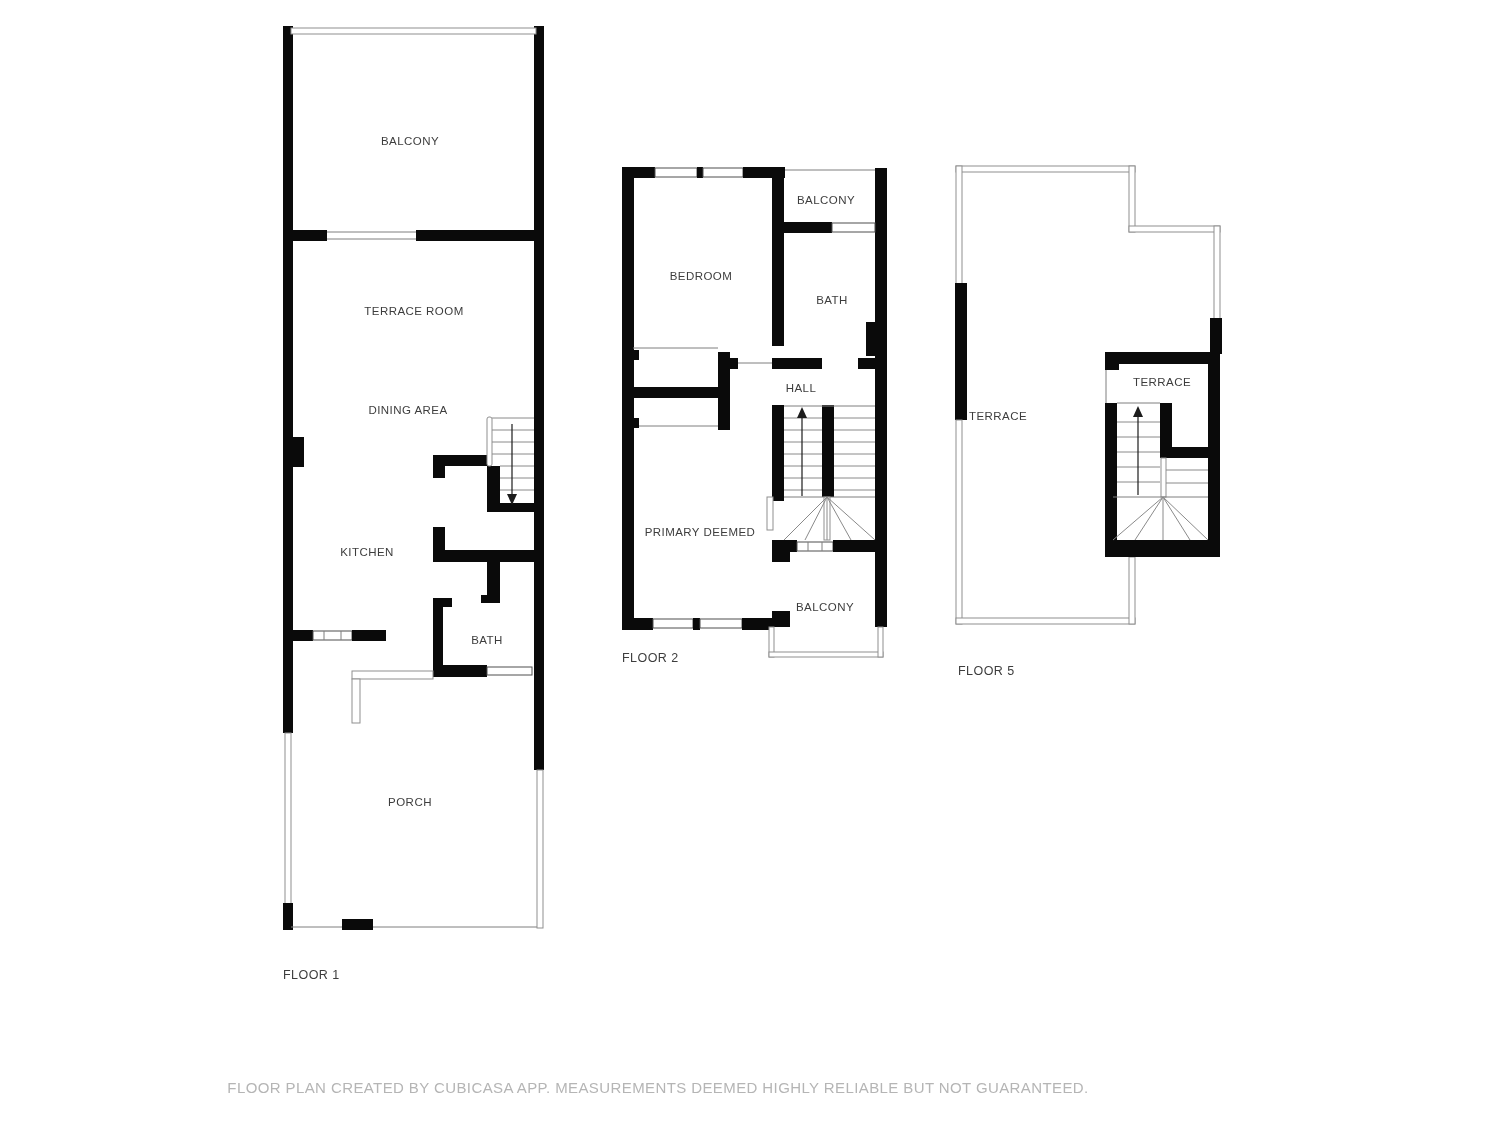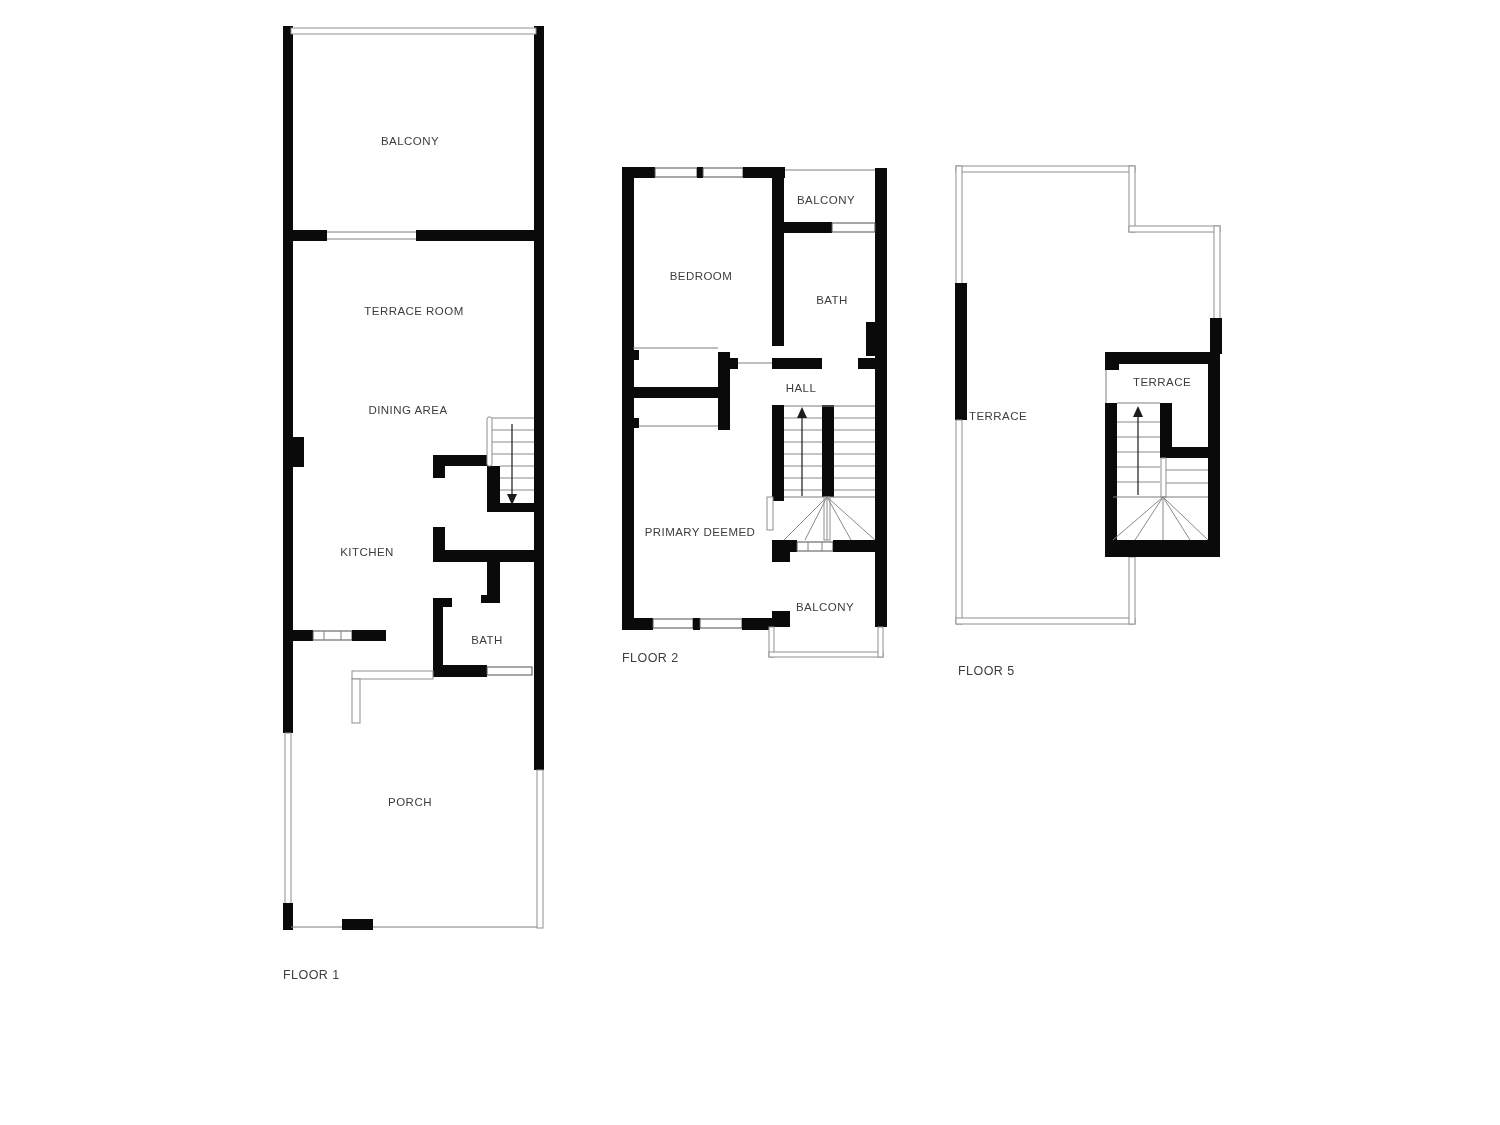--- a/index.html
+++ b/index.html
@@ -237,13 +237,14 @@
   <div class="room-label" style="left:832px;top:300px">BATH</div>
   <div class="room-label" style="left:801px;top:388px">HALL</div>
   <div class="room-label" style="left:700px;top:532px">PRIMARY DEEMED</div>
   <div class="room-label" style="left:825px;top:607px">BALCONY</div>
   <div class="floor-label" style="left:622px;top:658px">FLOOR 2</div>
 
   <div class="room-label" style="left:998px;top:416px">TERRACE</div>
   <div class="room-label" style="left:1162px;top:382px">TERRACE</div>
   <div class="floor-label" style="left:958px;top:671px">FLOOR 5</div>
 
+  <div class="disclaimer">FLOOR PLAN CREATED BY CUBICASA APP. MEASUREMENTS DEEMED HIGHLY RELIABLE BUT NOT GUARANTEED.</div>
 </div>
 
 </body></html>

